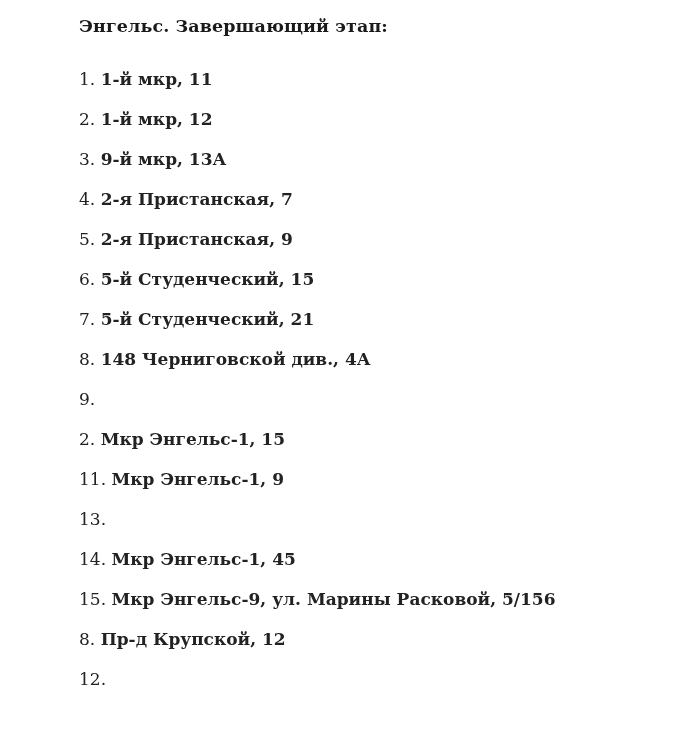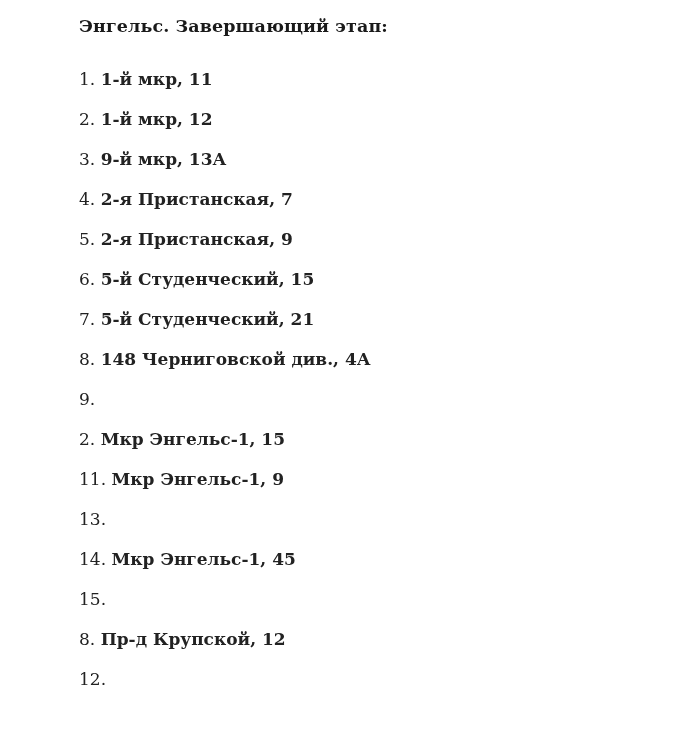--- a/index.html
+++ b/index.html
@@ -129,20 +129,21 @@
     </li>
     <li class="address-item">
       <span class="item-number">13.</span>
     </li>
     <li class="address-item">
       <span class="item-number">14.</span>
       <span class="item-text">Мкр Энгельс-1, 45</span>
     </li>
     <li class="address-item">
       <span class="item-number">15.</span>
+      <span class="item-text">Мкр Энгельс-9, ул. Марины Расковой, 5/156</span>
     </li>
     <li class="address-item">
       <span class="item-number">8.</span>
       <span class="item-text">Пр-д Крупской, 12</span>
     </li>
     <li class="address-item">
       <span class="item-number">12.</span>
     </li>
   </ol>
 

